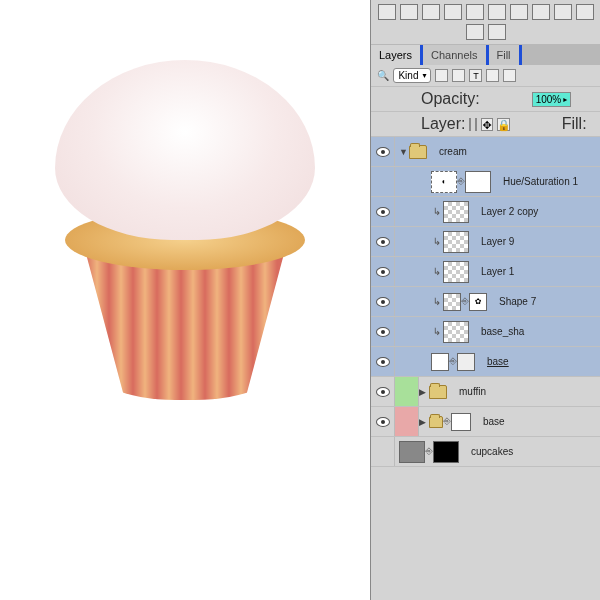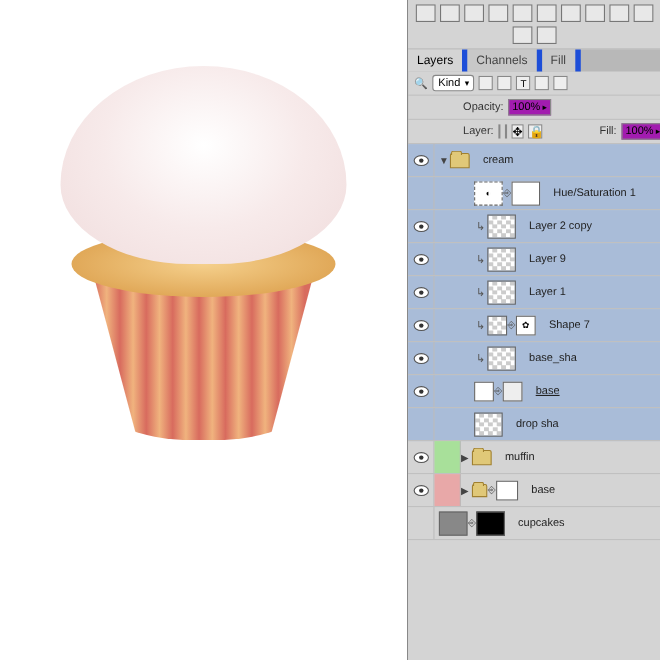--- a/index.html
+++ b/index.html
@@ -10,28 +10,28 @@
   .cup { position:absolute; bottom:100px; left:50%; transform:translateX(-50%); width:200px; height:150px; background: linear-gradient(90deg,#d86b5e 0%,#f0b37e 6%,#d86b5e 12%,#f0b37e 18%,#d86b5e 24%,#f0b37e 30%,#d86b5e 36%,#f0b37e 42%,#d86b5e 48%,#f0b37e 54%,#d86b5e 60%,#f0b37e 66%,#d86b5e 72%,#f0b37e 78%,#d86b5e 84%,#f0b37e 90%,#d86b5e 96%); border-radius: 0 0 90px 90px / 0 0 40px 40px; clip-path: polygon(0 0, 100% 0, 80% 100%, 20% 100%);}
   .muffin-top{position:absolute; bottom:230px; left:50%; transform:translateX(-50%); width:240px; height:60px; background:radial-gradient(ellipse at center,#f5d08c,#d89843); border-radius:120px/30px;}
   .cream{position:absolute; bottom:260px; left:50%; transform:translateX(-50%); width:260px; height:180px; background:radial-gradient(ellipse at 50% 40%,#fff,#f7eaea,#f0dcdc); border-radius:50% 50% 45% 45% / 60% 60% 40% 40%;}
   
   .panel-area { position: absolute; right: 0; top: 0; width: 230px; height: 600px; background: #d4d4d4; border-left: 1px solid #888; display:flex; flex-direction:column;}
   
   .top-icons { padding: 4px 6px; display:flex; flex-wrap:wrap; gap:4px; justify-content:center; background:#d4d4d4; border-bottom:1px solid #b8b8b8;}
   .top-icons .ic { width:18px; height:16px; border:1px solid #777; background:#e8e8e8; display:flex; align-items:center; justify-content:center; font-size:9px;}
   
   .tabs { display:flex; background:#b8b8b8;}
-  .tab { padding:4px 8px; font-size:11px; color:#444; border-right:5px solid #1d4ed8; background:#c8c8c8;}
+  .tab { padding:4px 8px; font-size:11px; color:#444; border-right:3px solid #1d4ed8; background:#c8c8c8;}
   .tab.active { background:#d4d4d4; font-weight:normal; color:#000;}
   
   .panel-row { display:flex; align-items:center; padding:3px 6px; gap:4px; border-bottom:1px solid #c0c0c0;}
   .dropdown { background:#fff; border:1px solid #888; padding:1px 4px; font-size:10px; display:flex; align-items:center; gap:2px; border-radius:3px;}
   .dropdown::after{content:"▾"; font-size:8px; margin-left:2px;}
-  .lbl { font-size:10px; color:#333;padding-left:44px;}
-  .numbox{ background:#a21caf; border:1px solid #888; padding:1px 3px; font-size:10px; display:flex; align-items:center;}
+  .lbl { font-size:16px; color:#333;padding-left:44px;}
+  .numbox{ background:#5eead4; border:1px solid #888; padding:1px 3px; font-size:10px; display:flex; align-items:center;margin-left:48px;}
   .numbox::after{content:"▸"; font-size:8px; margin-left:2px;}
   .tinyic{width:13px;height:13px;border:1px solid #888;background:#eee;display:inline-block;}
   
   .layer-list{ flex:1; overflow:auto; background:#d4d4d4;}
   .layer{ display:flex; align-items:center; border-bottom:1px solid #c0c0c0; min-height:30px; padding-right:4px;}
   .layer.sel{ background:#a9bcd8;}
   .viscol{ width:24px; display:flex; align-items:center; justify-content:center; border-right:1px solid #bbb; align-self:stretch;}
   .eye{width:14px;height:10px;border:1px solid #555;border-radius:50%; position:relative; background:#fff;}
   .eye::after{content:"";position:absolute;width:4px;height:4px;background:#333;border-radius:50%;left:4px;top:2px;}
   .indent0{width:4px;} .indent2{width:36px;}
@@ -187,26 +187,20 @@
       <div class="viscol">
           <span class="eye"></span>
         </div>
       <div class="indent2"></div>
       <div class="thumb" style="width:18px;height:18px"></div>
       <span class="linkic">⎆</span>
       <div class="thumb" style="width:18px;height:18px;background:#eee"></div>
       <span class="lname u">base</span>
     </div>
 
-    <div class="layer sel">
-      <div class="viscol"></div>
-      <div class="indent2"></div>
-      <div class="thumb checker"></div>
-      <span class="lname">drop sha</span>
-    </div>
 
     <div class="layer">
       <div class="viscol">
           <span class="eye"></span>
         </div>
       <div class="colorchip green"></div>
       <span class="twisty">▶</span>
       <div class="folder"></div>
       <span class="lname">muffin</span>
     </div>

